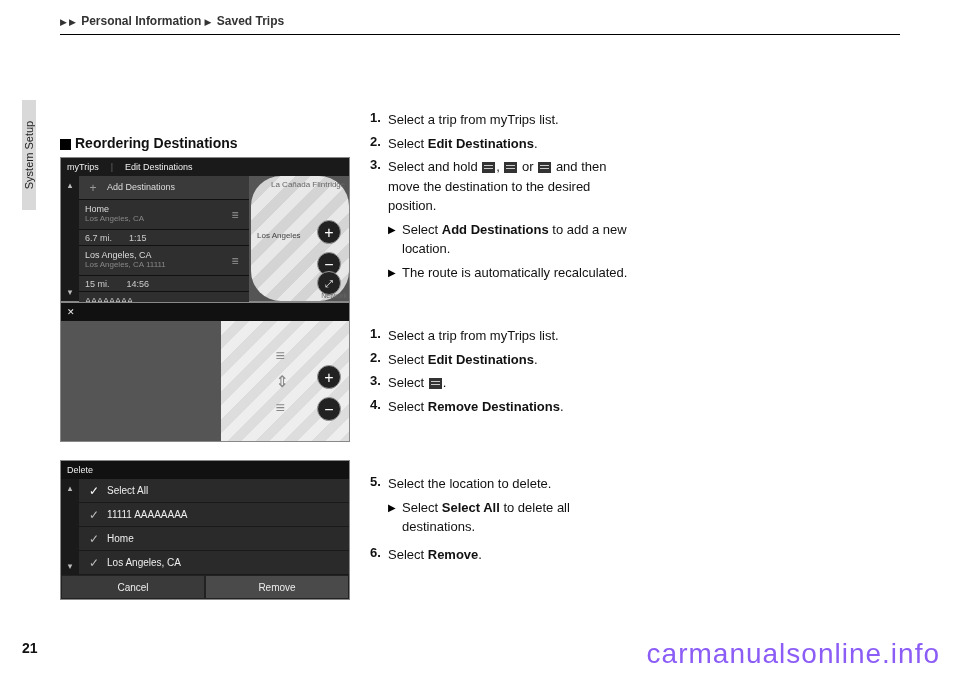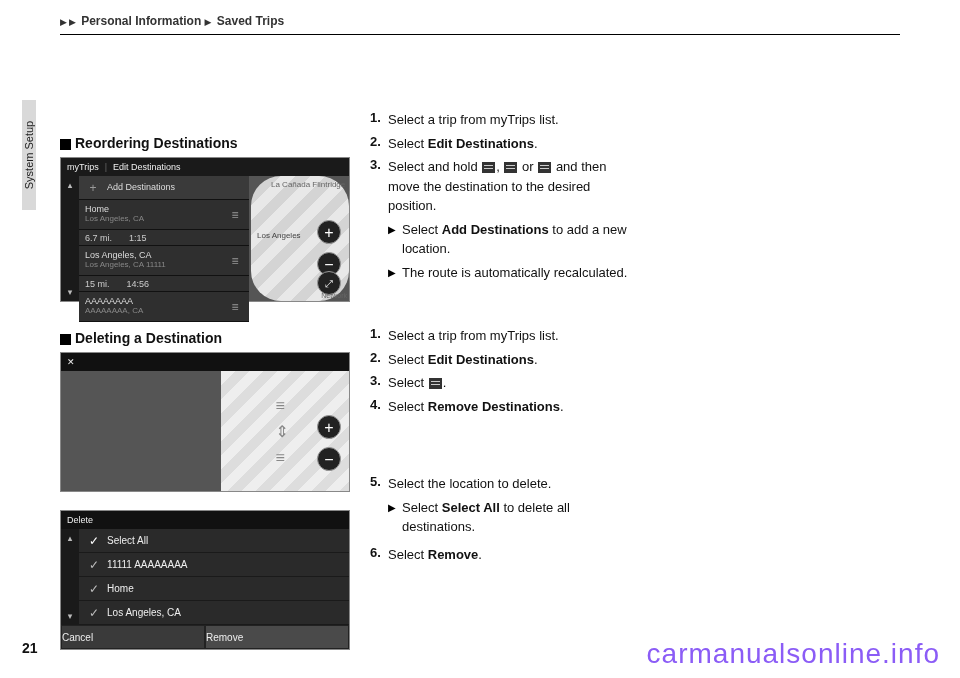--- a/index.html
+++ b/index.html
@@ -71,21 +71,21 @@
     background:#555;
     position: relative;
     font-size: 9px;
     color:#ccc;
   }
   .ss1 { height: 145px; }
   .ss2 { height: 140px; margin-bottom: 18px;}
   .ss3 { height: 140px; }
   .ss-top {
     height: 18px; background:#1a1a1a; color:#eee; font-size:9px;
-    display:flex; align-items:center; padding:0 6px; gap:6px;
+    display:flex; align-items:center; padding:0 6px; gap:12px;
   }
   .ss-top .pipe { color:#666; }
   .ss-map {
     position:absolute; left:190px; right:0; top:18px; bottom:0;
     background: linear-gradient(135deg,#e8e8e8 25%,#d4d4d4 25%,#d4d4d4 50%,#e8e8e8 50%,#e8e8e8 75%,#d4d4d4 75%);
     background-size: 30px 30px;
     border-radius: 30px;
   }
   .roundbtn {
     position:absolute; right:8px;
@@ -130,21 +130,21 @@
   .ss3-row {
     display:flex; align-items:center; height:24px; padding:0 10px; gap:8px;
     border-bottom:1px solid #1a1a1a; color:#eee; font-size:10px;
   }
   .check { color:#bbb; font-size:12px;}
   .checked { color:#fff; }
   .ss3-btns {
     position:absolute; left:0; right:0; bottom:0; height:24px; display:flex;
   }
   .ss3-btns div {
-    flex:1; background:#3a3a3a; color:#eee; font-size:10px; text-align:left; line-height:24px;
+    flex:1; background:#3a3a3a; color:#eee; font-size:10px; text-align:center; line-height:24px;
     border:1px solid #222;
   }
   .ss3-btns div:last-child { background:#4a4a4a; }
   .ss3 .arrowcol { top:18px; bottom:24px; }
 
   
   ol.instructions { list-style: none; padding: 0; margin-bottom: 18px;}
   ol.instructions li { margin-bottom: 4px; display:flex; }
   ol.instructions li .num { font-weight:700; min-width:18px; }
   ol.instructions li .txt { flex:1; line-height:1.5;}
@@ -233,23 +233,20 @@
       <div class="ss-map">
         <span style="position:absolute;top:4px;left:20px;font-size:8px;color:#666">La Cañada Flintridge</span>
         <span style="position:absolute;top:55px;left:6px;font-size:8px;color:#444">Los Angeles</span>
         <div class="roundbtn plusbtn">+</div>
         <div class="roundbtn minusbtn">−</div>
         <div class="roundbtn diag">⤢</div>
         <span style="position:absolute;bottom:2px;right:2px;font-size:7px;color:#666">Network</span>
       </div>
     </div>
 
-    <div class="section-title" style="margin-top:28px">
-      <span class="sq"></span><b>Deleting a Destination</b>
-    </div>
 
     <div class="screenshot ss2">
       <div class="ss-top">
         <span>✕</span>
       </div>
       <div class="map2">
         <div class="roundbtn plusbtn">+</div>
         <div class="roundbtn minusbtn">−</div>
       </div>
       <div class="arrowicons">≡<br>⇕<br>≡</div>

